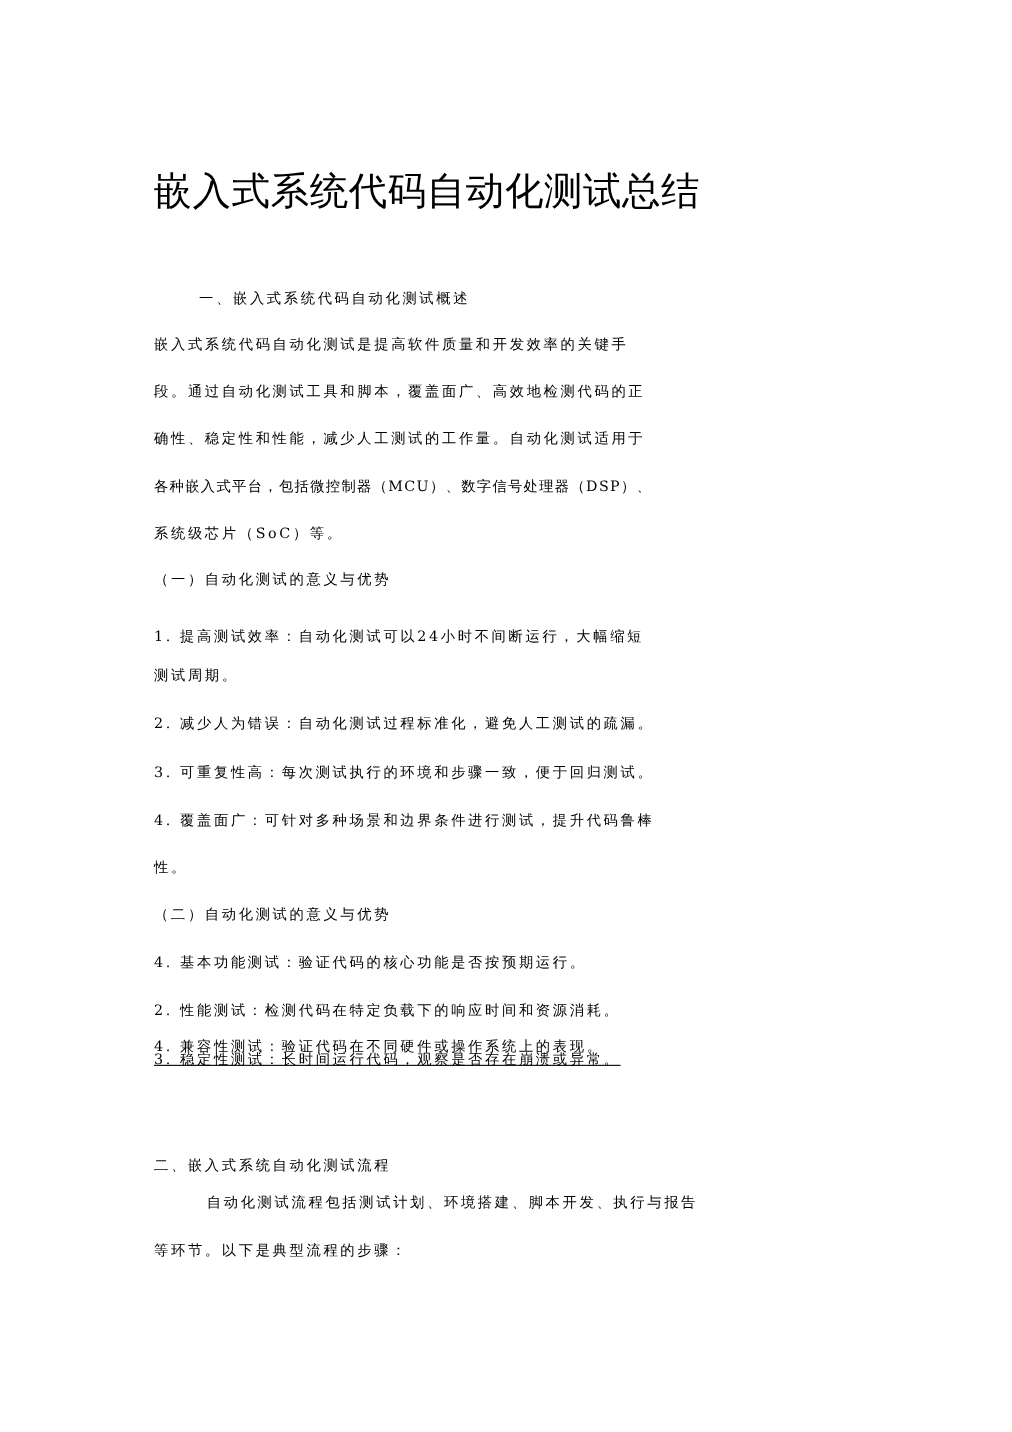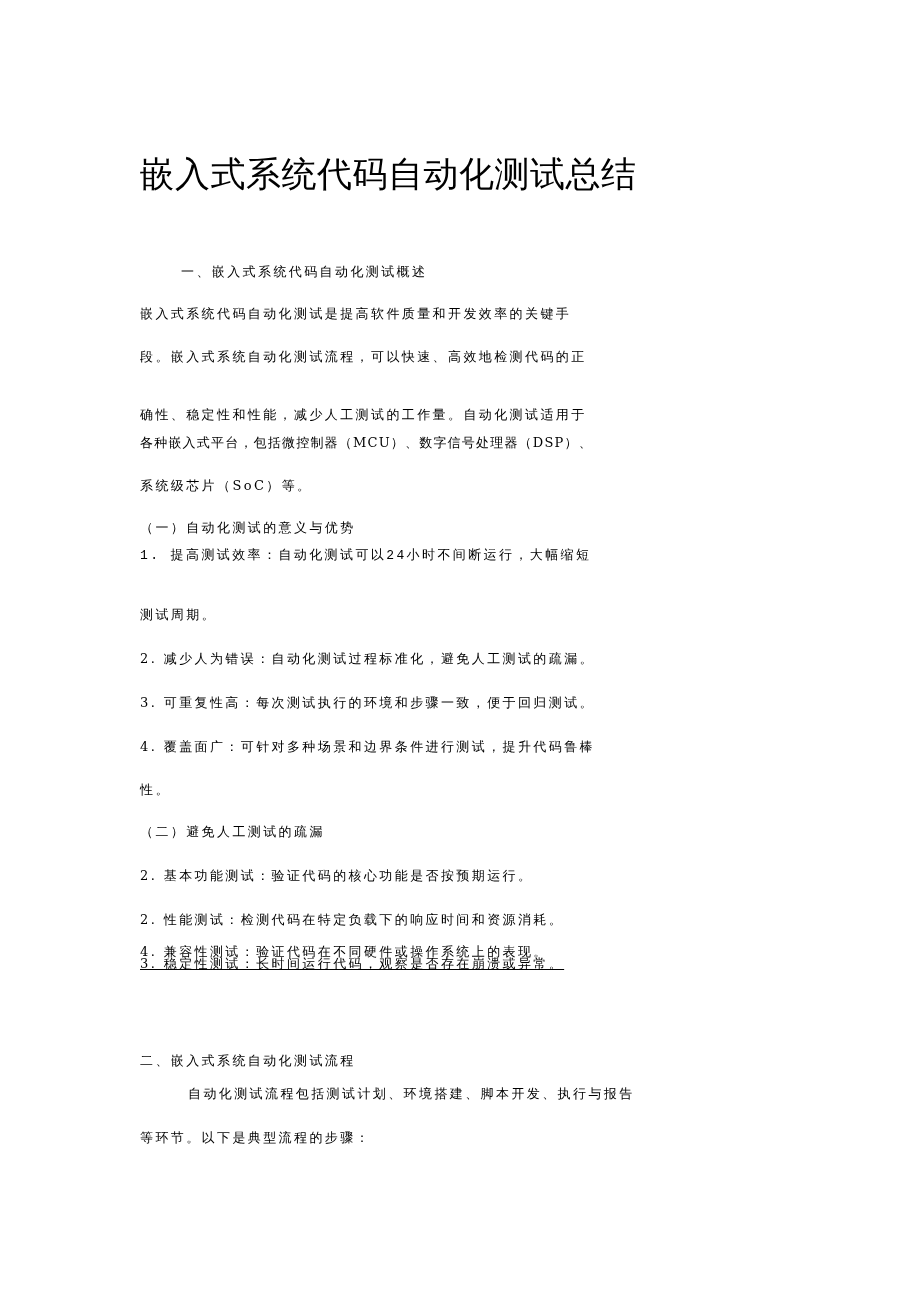--- a/index.html
+++ b/index.html
@@ -47,33 +47,33 @@
     .tight { letter-spacing: 1.2px; }
   </style>
 </head>
 <body>
 
 <div class="page">
   <h1 class="doc-title">嵌入式系统代码自动化测试总结</h1>
   <div id="lines">
       <div class="line indent" style="top: 258px;">一、嵌入式系统代码自动化测试概述</div>
       <div class="line" style="top: 300px;">嵌入式系统代码自动化测试是提高软件质量和开发效率的关键手</div>
-      <div class="line" style="top: 343px;">段。嵌入式系统自动化测试流程，可以快速、高效地检测代码的正</div>
-      <div class="line" style="top: 386px; margin-top: 15px;">确性、稳定性和性能，减少人工测试的工作量。自动化测试适用于</div>
+      <div class="line" style="top: 343px;">段。通过自动化测试工具和脚本，覆盖面广、高效地检测代码的正</div>
+      <div class="line" style="top: 386px;">确性、稳定性和性能，减少人工测试的工作量。自动化测试适用于</div>
       <div class="line tight" style="top: 429px;">各种嵌入式平台，包括微控制器（MCU）、数字信号处理器（DSP）、</div>
       <div class="line" style="top: 472px;">系统级芯片（SoC）等。</div>
       <div class="line" style="top: 514px;">（一）自动化测试的意义与优势</div>
-      <div class="line" style="top: 542px; font-family: Liberation Mono, monospace;">1. 提高测试效率：自动化测试可以24小时不间断运行，大幅缩短</div>
+      <div class="line" style="top: 566px;">1. 提高测试效率：自动化测试可以24小时不间断运行，大幅缩短</div>
       <div class="line" style="top: 601px;">测试周期。</div>
       <div class="line" style="top: 645px;">2. 减少人为错误：自动化测试过程标准化，避免人工测试的疏漏。</div>
       <div class="line" style="top: 689px;">3. 可重复性高：每次测试执行的环境和步骤一致，便于回归测试。</div>
       <div class="line" style="top: 733px;">4. 覆盖面广：可针对多种场景和边界条件进行测试，提升代码鲁棒</div>
       <div class="line" style="top: 776px;">性。</div>
-      <div class="line" style="top: 818px;">（二）避免人工测试的疏漏</div>
-      <div class="line" style="top: 862px;">2. 基本功能测试：验证代码的核心功能是否按预期运行。</div>
+      <div class="line" style="top: 818px;">（二）自动化测试的意义与优势</div>
+      <div class="line" style="top: 862px;">4. 基本功能测试：验证代码的核心功能是否按预期运行。</div>
       <div class="line" style="top: 906px;">2. 性能测试：检测代码在特定负载下的响应时间和资源消耗。</div>
       <div class="line" style="top: 950px; text-decoration: underline;">3. 稳定性测试：长时间运行代码，观察是否存在崩溃或异常。</div>
       <div class="line" style="top: 938px;">4. 兼容性测试：验证代码在不同硬件或操作系统上的表现。</div>
       <div class="line" style="top: 1047px;">二、嵌入式系统自动化测试流程</div>
       <div class="line" style="top: 1080px; margin-left: 48px;">自动化测试流程包括测试计划、环境搭建、脚本开发、执行与报告</div>
       <div class="line" style="top: 1124px;">等环节。以下是典型流程的步骤：</div>
     </div>
 </div>
 
 </body></html>

